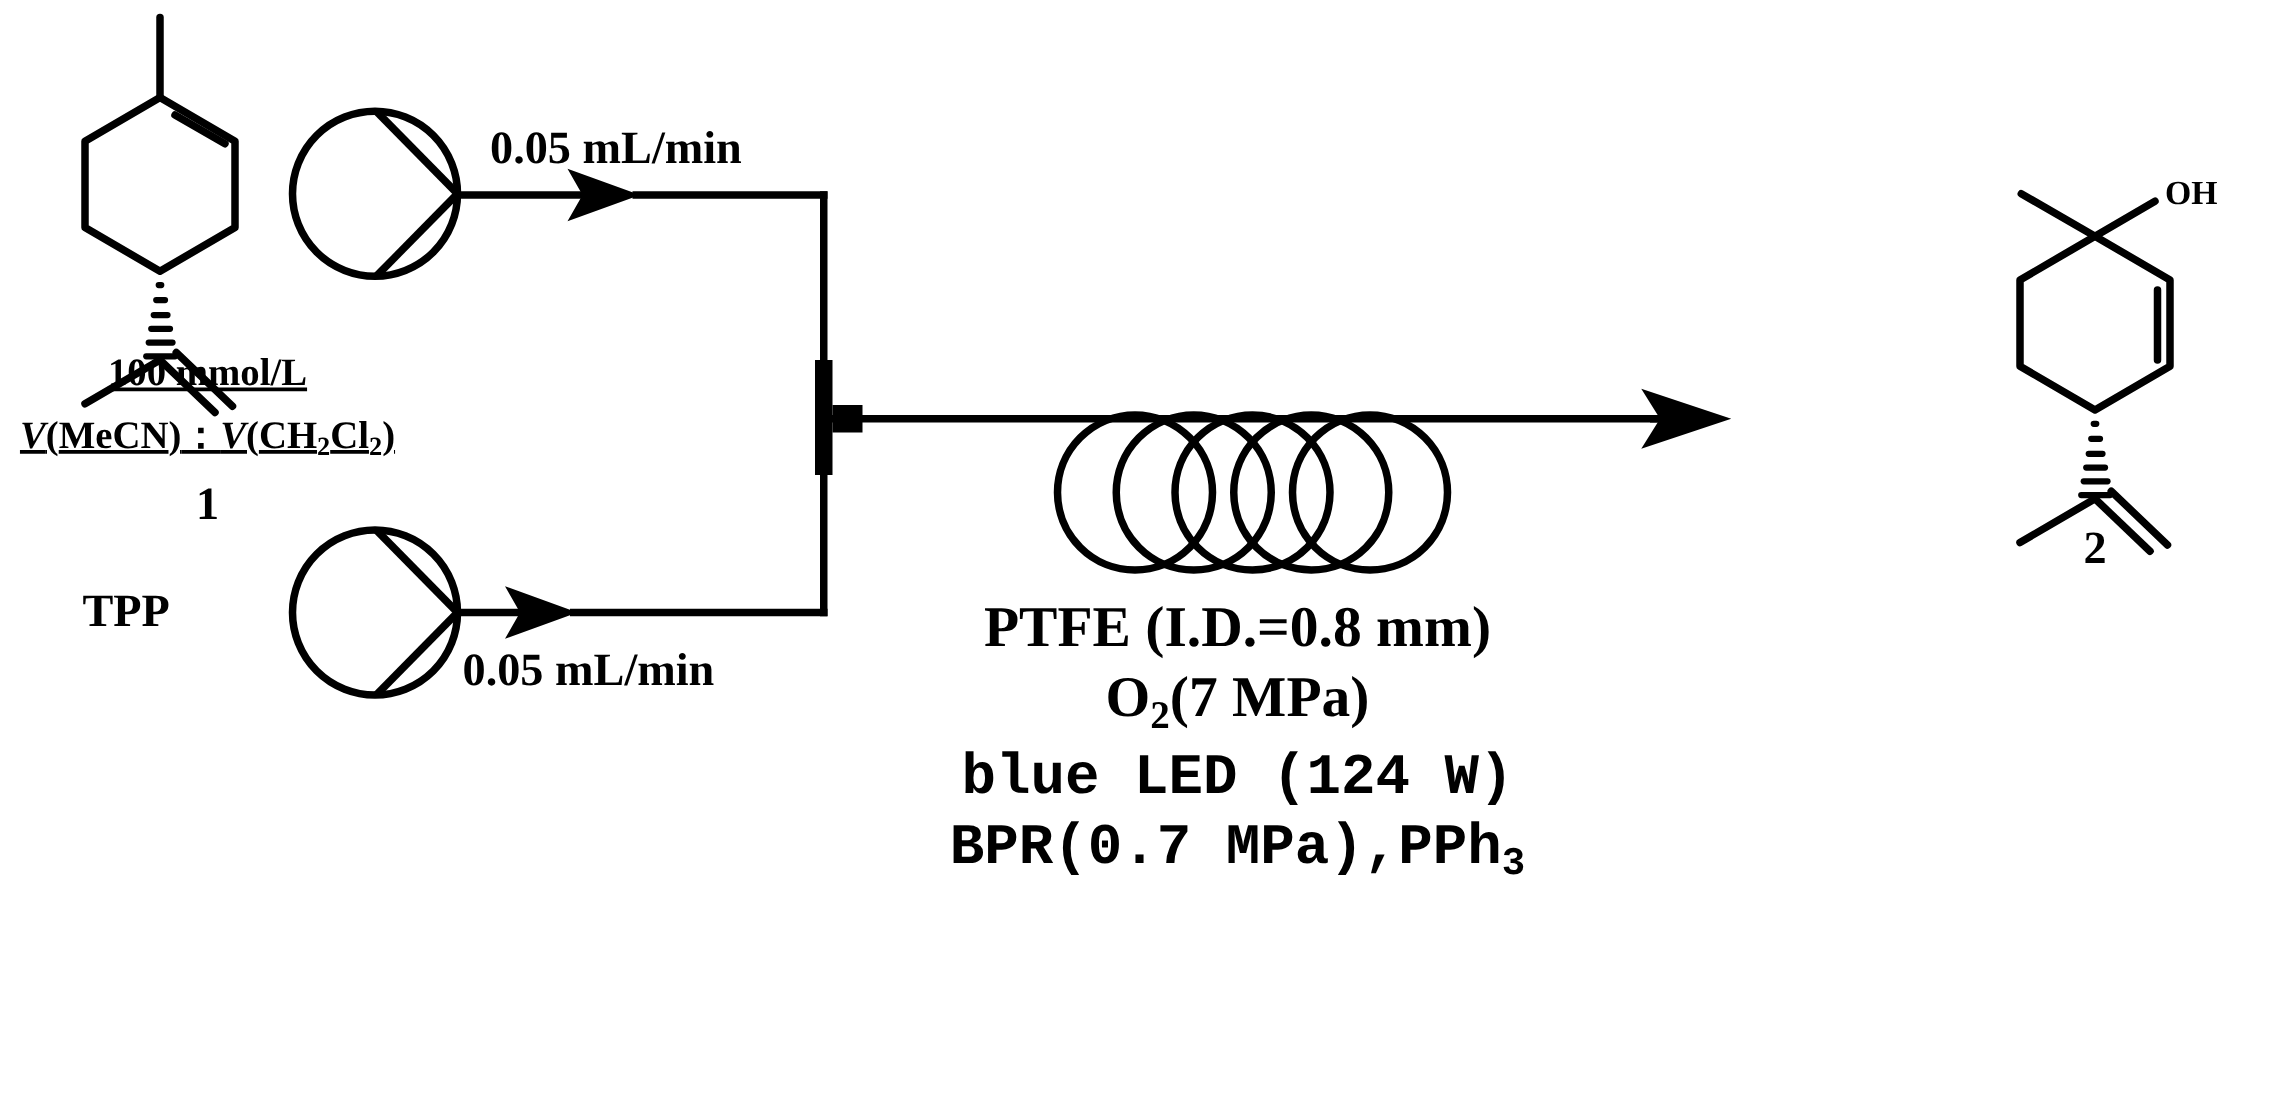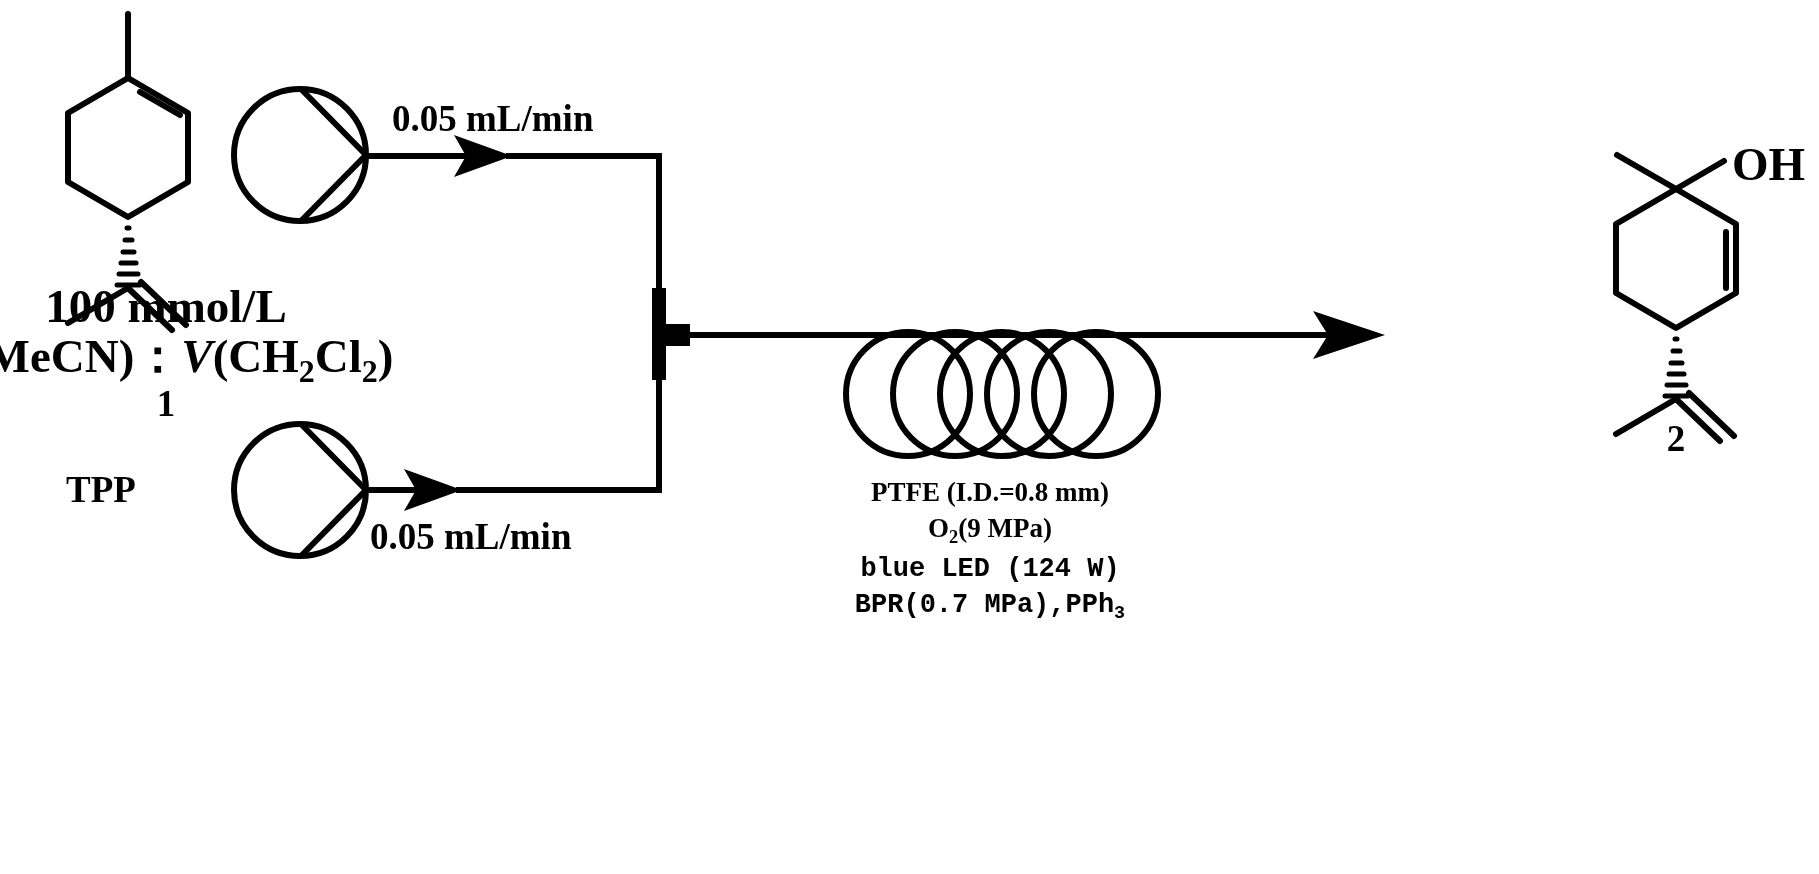--- a/index.html
+++ b/index.html
@@ -36,25 +36,25 @@
   .it { font-style: italic; }
   .sub {
     font-size: 0.68em;
     vertical-align: -0.30em;
     font-style: normal;
     font-weight: bold;
   }
   .ctr { transform: translateX(-50%); text-align: center; }
 
   .flow-rate { font-size: 37px; }
-  .reagent-line { font-size: 47px; }
+  .reagent-line { font-size: 31px; text-decoration: underline; }
   .cmpd-num { font-size: 37px; }
   .tpp { font-size: 37px; }
-  .cond-line { font-size: 27px; }
-  .atom { font-size: 47px; }
+  .cond-line { font-size: 46px; }
+  .atom { font-size: 27px; }
 </style>
 </head>
 <body>
 
 <div id="scheme">
 
   <svg class="layer" viewBox="0 0 1819 874">
     <defs>
       <marker id="solidArrow" viewBox="0 0 12 10" refX="11" refY="5" markerWidth="12" markerHeight="10" orient="auto-start-reverse">
         <path d="M0,0.4 L12,5 L0,9.6 L2.6,5 Z" fill="#000"></path>
@@ -165,21 +165,21 @@
 
   <div class="lbl cmpd-num ctr" style="left:166px; top:385px;">1</div>
 
   <div class="lbl tpp" style="left:66px; top:471px;">TPP</div>
 
   <div style="position:absolute; left:990px; top:478px; transform:translateX(-50%); text-align:center;">
 
     <div class="lbl cond-line" style="position:relative; left:0; top:0;">PTFE (I.D.=0.8 mm)</div>
 
     <div class="lbl cond-line" style="position:relative; left:0; top:0; margin-top:8px;">
-      <span>O</span><span class="sub">2</span><span>(9 MPa)</span>
+      <span>O</span><span class="sub">2</span><span>(7 MPa)</span>
     </div>
 
 
     <div class="lbl cond-line" style="position:relative; left:0; top:0; margin-top:8px;font-family:Liberation Mono, monospace;">blue LED (124 W)</div>
 
     <div class="lbl cond-line" style="position:relative; left:0; top:0; margin-top:8px;font-family:Liberation Mono, monospace;">
       <span>BPR(0.7 MPa),PPh</span><span class="sub">3</span>
     </div>
   </div>
 

